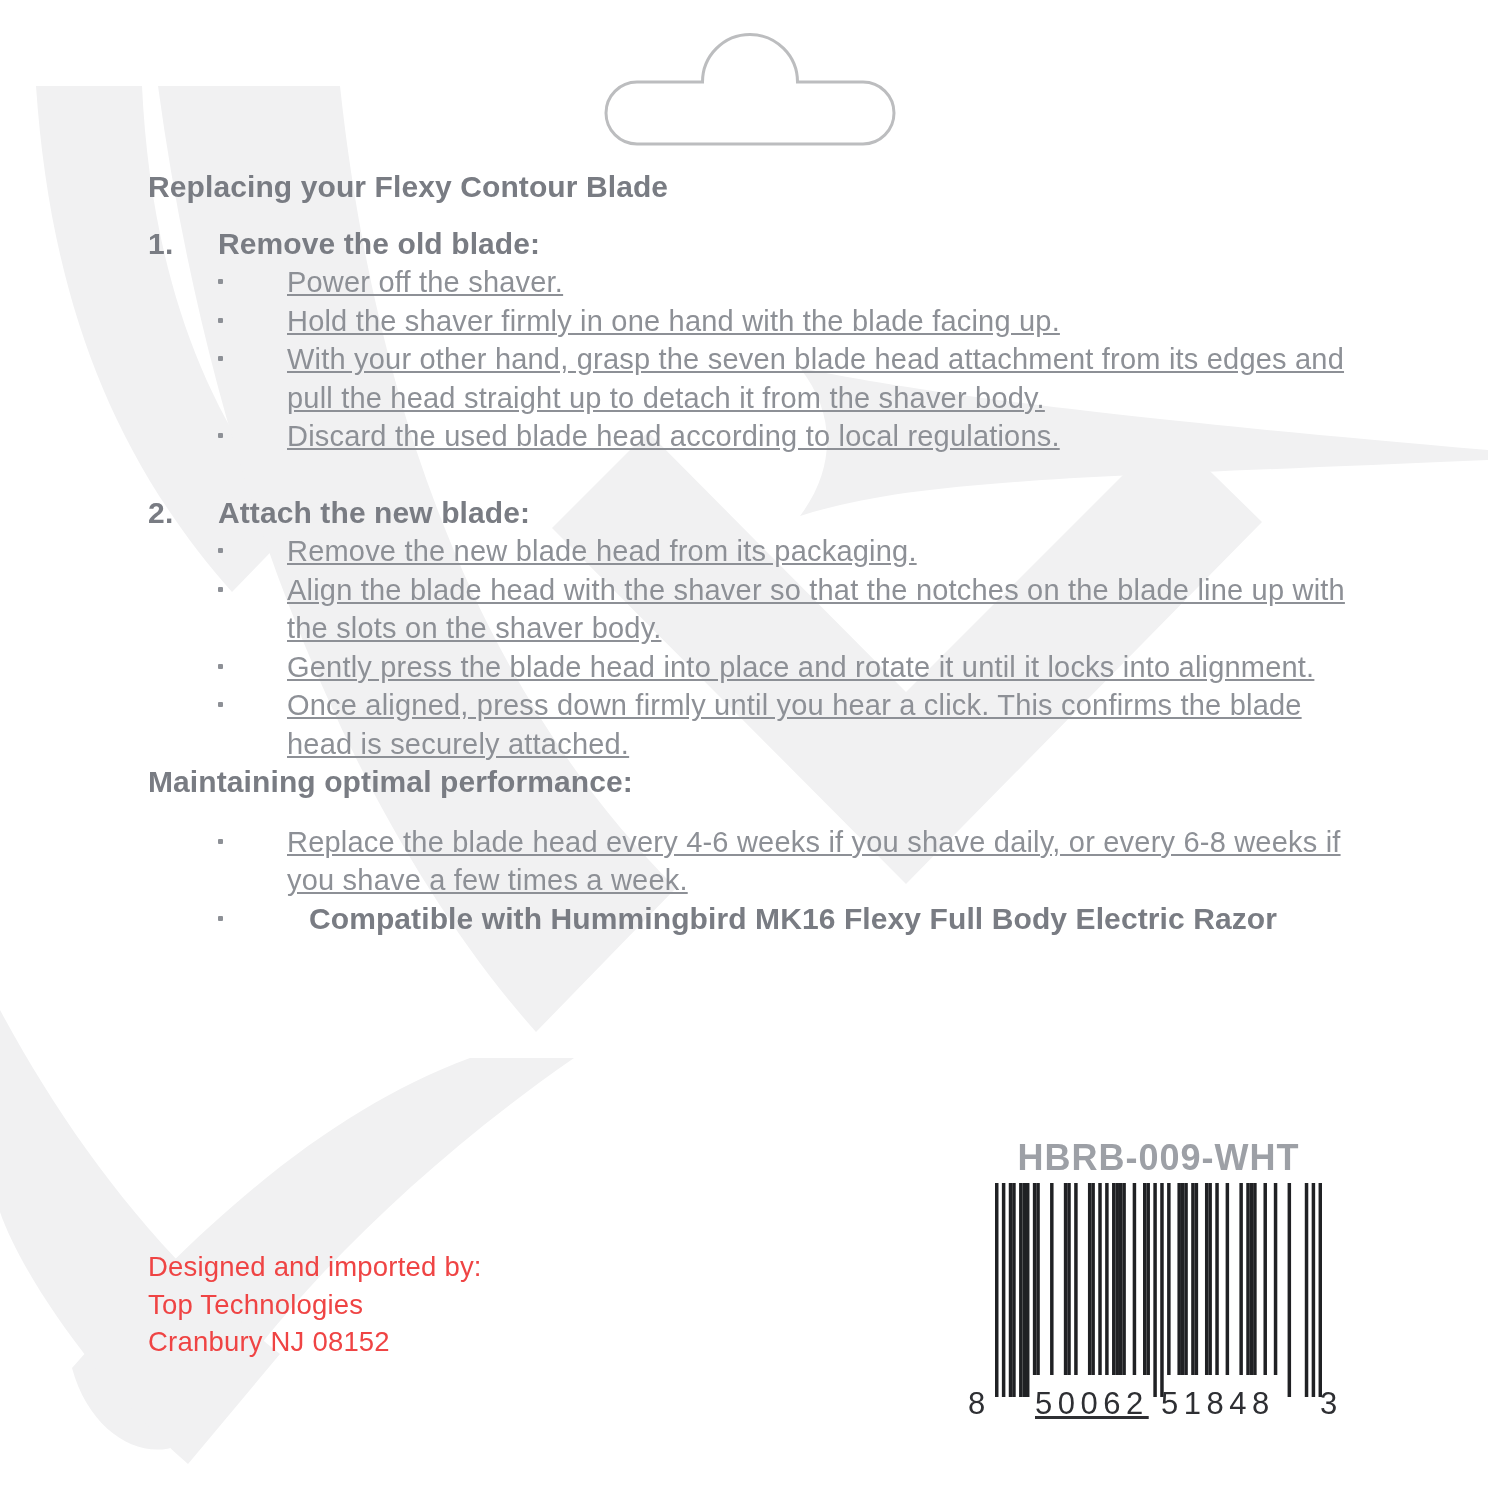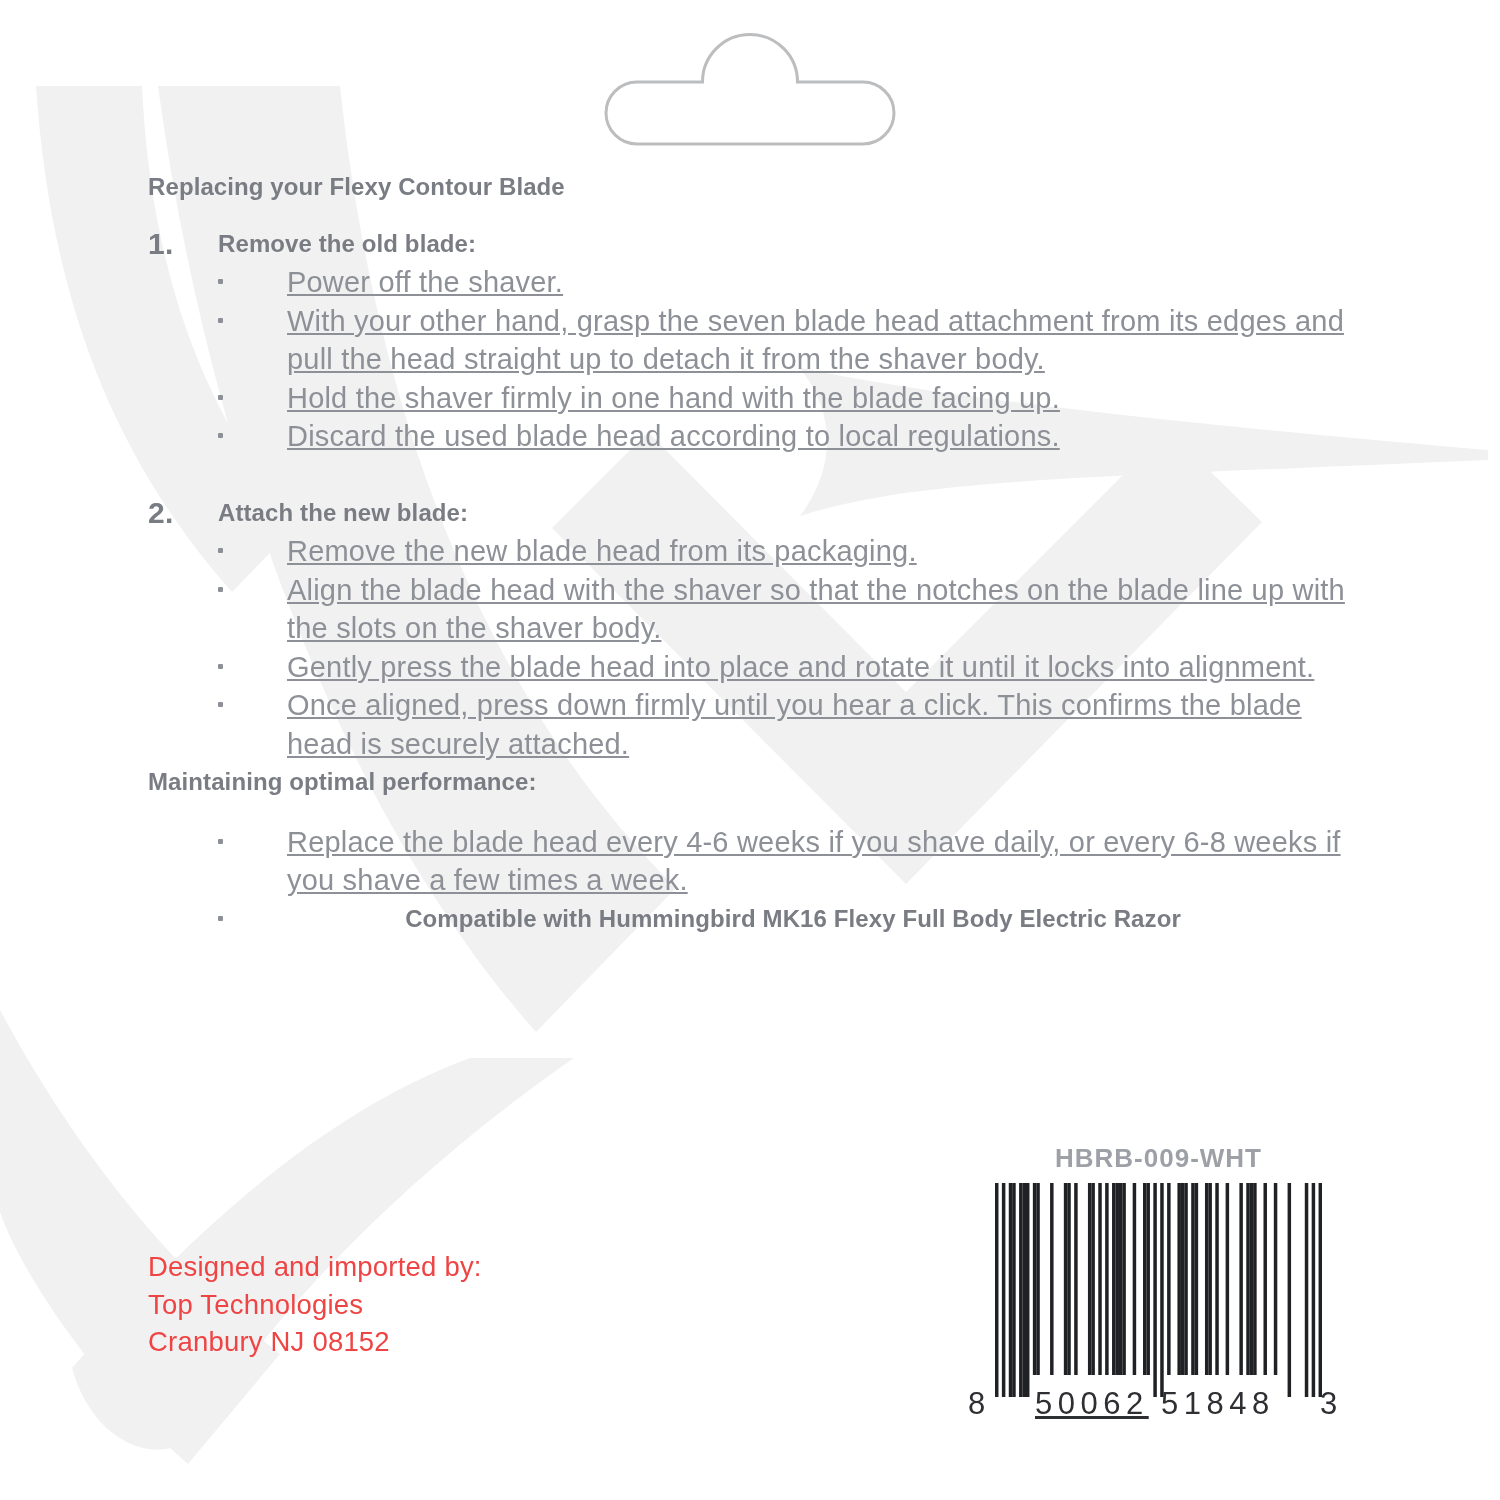--- a/index.html
+++ b/index.html
@@ -26,21 +26,21 @@
     position: absolute;
     left: 148px;
     top: 168px;
     width: 1290px;
     color: #8d9096;
     font-size: 29px;
     line-height: 38.5px;
     letter-spacing: 0.2px;
   }
   .content h1, .content h2 {
-    font-size: 24px;
+    font-size: 30px;
     font-weight: 700;
     color: #797c83;
     margin: 0;
     line-height: 38.5px;
     letter-spacing: 0.1px;
   }
   .sec-head { display: flex; }
   .sec-head .num {
     flex: none;
     width: 70px;
@@ -73,21 +73,21 @@
     letter-spacing: 0.2px;
   }
   .barcode-block {
     position: absolute;
     left: 995px;
     top: 1143px;
     width: 327px;
   }
   .model-code {
     text-align: center;
-    font-size: 26px;
+    font-size: 36px;
     font-weight: 700;
     color: #9da0a6;
     letter-spacing: 1px;
     line-height: 30px;
   }
   .barcode {
     position: relative;
     margin-top: 10px;
     width: 327px;
     height: 214px;
@@ -142,29 +142,29 @@
             <span class="dot-col">
               <span class="dot"></span>
             </span>
             <p class="btext">Power off the shaver.</p>
           </div>
 
           <div class="bullet-row">
             <span class="dot-col">
               <span class="dot"></span>
             </span>
+            <p class="btext">Hold the shaver firmly in one hand with the blade facing up.</p>
+          </div>
+
+          <div class="bullet-row">
+            <span class="dot-col">
+              <span class="dot"></span>
+            </span>
             <p class="btext">With your other hand, grasp the seven blade head attachment from its edges and
 pull the head straight up to detach it from the shaver body.</p>
-          </div>
-
-          <div class="bullet-row">
-            <span class="dot-col">
-              <span class="dot"></span>
-            </span>
-            <p class="btext">Hold the shaver firmly in one hand with the blade facing up.</p>
           </div>
 
           <div class="bullet-row">
             <span class="dot-col">
               <span class="dot"></span>
             </span>
             <p class="btext">Discard the used blade head according to local regulations.</p>
           </div>
         </div>
     </section>

